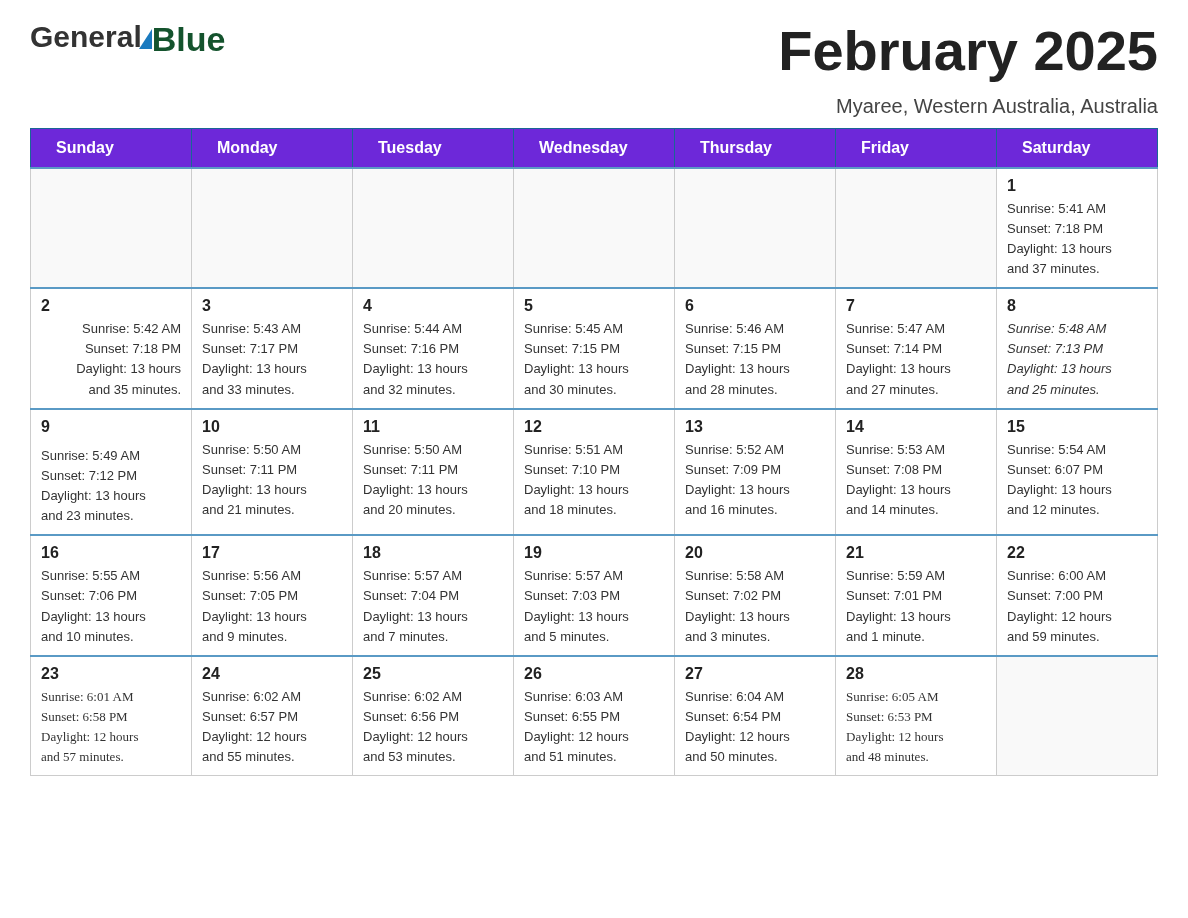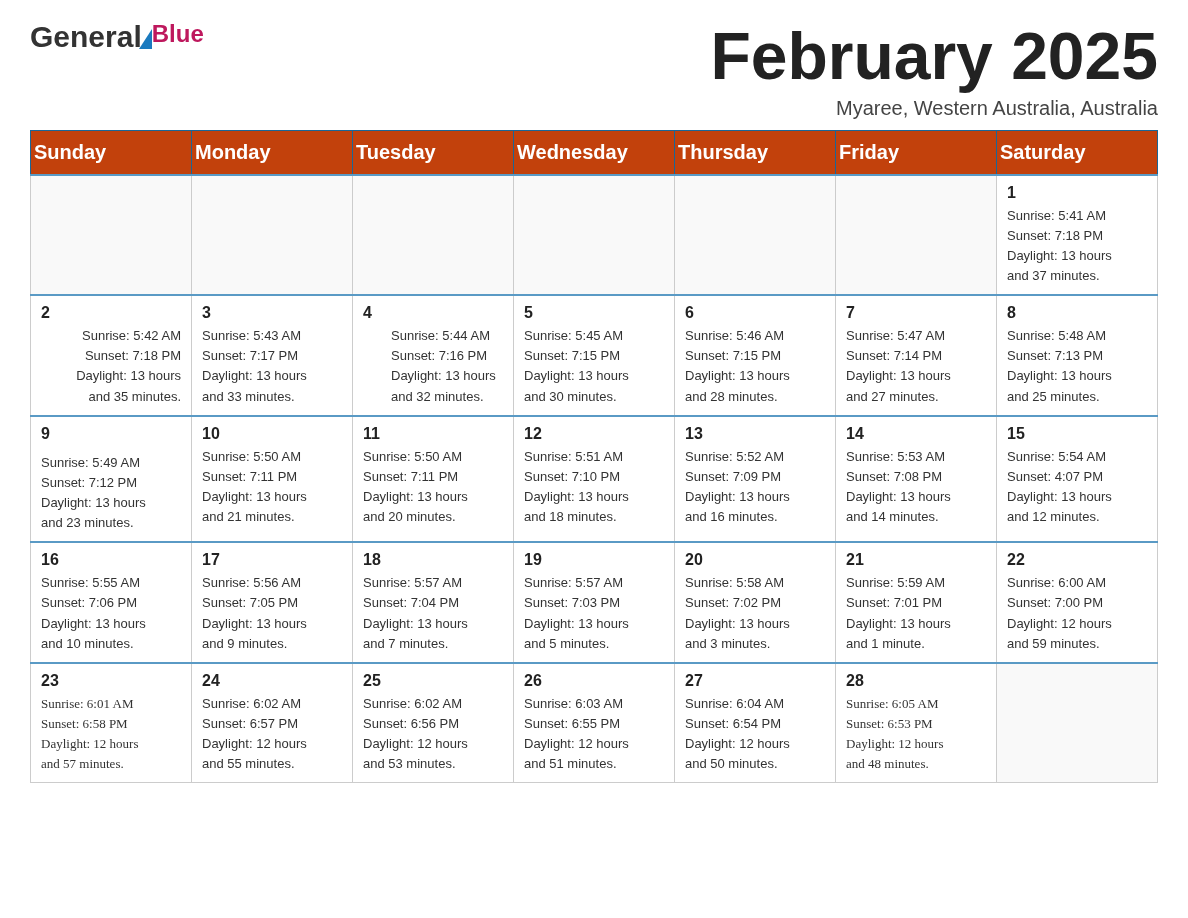--- a/index.html
+++ b/index.html
@@ -18,41 +18,41 @@
       margin-bottom: 10px;
     }
     .logo {
       display: flex;
       align-items: flex-start;
     }
     .title-section {
       text-align: right;
     }
     .month-title {
-      font-size: 66px;
+      font-size: 56px;
       font-weight: bold;
       color: #222;
       line-height: 1.1;
     }
     .location-title {
       font-size: 20px;
       color: #444;
-      margin-top: 4px;
+      margin-top: 13px;
     }
     .calendar {
       width: 100%;
       border-collapse: collapse;
       margin-top: 10px;
     }
     .calendar th {
-      background-color: #c2410c;
+      background-color: #6d28d9;
       color: #fff;
-      font-size: 20px;
-      font-weight: bold;
-      padding: 10px 3px;
+      font-size: 16px;
+      font-weight: bold;
+      padding: 10px 25px;
       text-align: left;
       border: 1px solid #1a6696;
     }
     .calendar td {
       border: 1px solid #ccc;
       vertical-align: top;
       padding: 8px 10px;
       width: 14.28%;
       height: 120px;
       font-size: 13px;
@@ -79,23 +79,23 @@
     .logo-wrapper {
       display: flex;
       align-items: center;
     }
     .general-text {
       font-size: 30px;
       font-weight: bold;
       color: #333;
     }
     .blue-text {
-      font-size: 24px;
-      font-weight: bold;
-      color: #be185d;
+      font-size: 34px;
+      font-weight: bold;
+      color: #14532d;
     }
     .triangle-icon {
       display: inline-block;
       width: 0;
       height: 0;
       border-left: 13px solid transparent;
       border-bottom: 20px solid #1a7abf;
       margin-left: -3px;
       margin-bottom: -4px;
       vertical-align: bottom;
@@ -156,21 +156,21 @@
         </td>
         <td>
           <span class="day-number">3</span>
           <div class="day-info" style="white-space: pre-line;">Sunrise: 5:43 AM
 Sunset: 7:17 PM
 Daylight: 13 hours
 and 33 minutes.</div>
         </td>
         <td>
           <span class="day-number">4</span>
-          <div class="day-info" style="white-space: pre-line; margin-left: 28px;">Sunrise: 5:44 AM
+          <div class="day-info" style="white-space: pre-line;">Sunrise: 5:44 AM
 Sunset: 7:16 PM
 Daylight: 13 hours
 and 32 minutes.</div>
         </td>
         <td>
           <span class="day-number">5</span>
           <div class="day-info" style="white-space: pre-line;">Sunrise: 5:45 AM
 Sunset: 7:15 PM
 Daylight: 13 hours
 and 30 minutes.</div>
@@ -184,21 +184,21 @@
         </td>
         <td>
           <span class="day-number">7</span>
           <div class="day-info" style="white-space: pre-line;">Sunrise: 5:47 AM
 Sunset: 7:14 PM
 Daylight: 13 hours
 and 27 minutes.</div>
         </td>
         <td>
           <span class="day-number">8</span>
-          <div class="day-info" style="white-space: pre-line;">Sunrise: 5:48 AM
+          <div class="day-info" style="white-space: pre-line; font-style: italic;">Sunrise: 5:48 AM
 Sunset: 7:13 PM
 Daylight: 13 hours
 and 25 minutes.</div>
         </td>
       </tr>
       <tr class="week-row">
         <td>
           <span class="day-number">9</span>
           <div class="day-info" style="white-space: pre-line; margin-top: 10px;">Sunrise: 5:49 AM
 Sunset: 7:12 PM
@@ -236,21 +236,21 @@
         <td>
           <span class="day-number">14</span>
           <div class="day-info" style="white-space: pre-line;">Sunrise: 5:53 AM
 Sunset: 7:08 PM
 Daylight: 13 hours
 and 14 minutes.</div>
         </td>
         <td>
           <span class="day-number">15</span>
           <div class="day-info" style="white-space: pre-line;">Sunrise: 5:54 AM
-Sunset: 4:07 PM
+Sunset: 6:07 PM
 Daylight: 13 hours
 and 12 minutes.</div>
         </td>
       </tr>
       <tr class="week-row">
         <td>
           <span class="day-number">16</span>
           <div class="day-info" style="white-space: pre-line;">Sunrise: 5:55 AM
 Sunset: 7:06 PM
 Daylight: 13 hours

